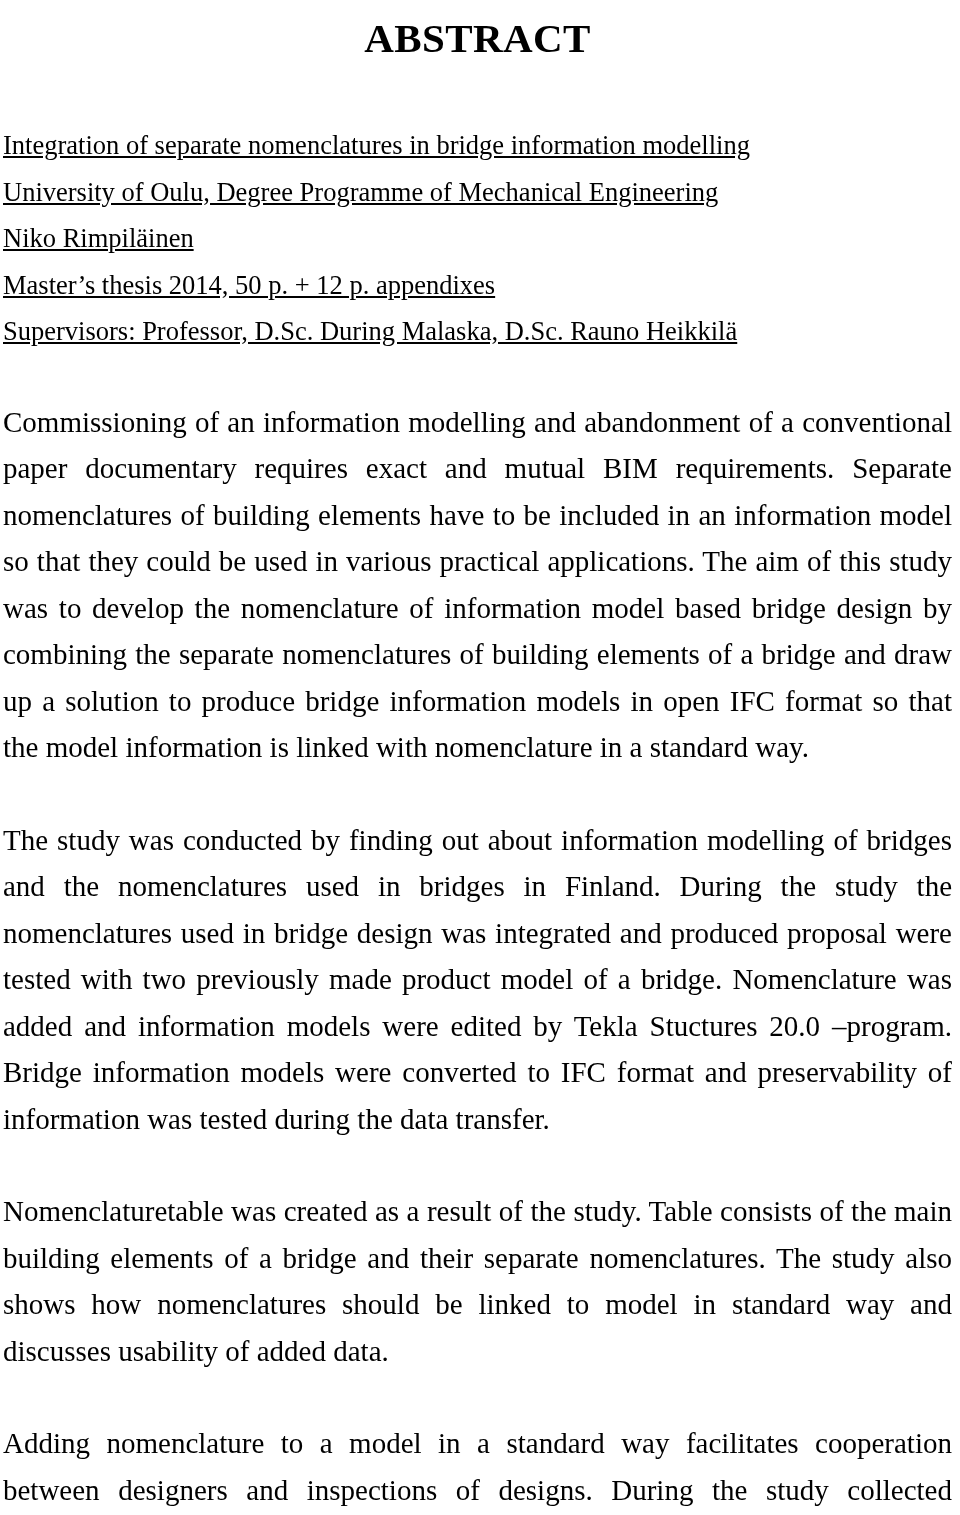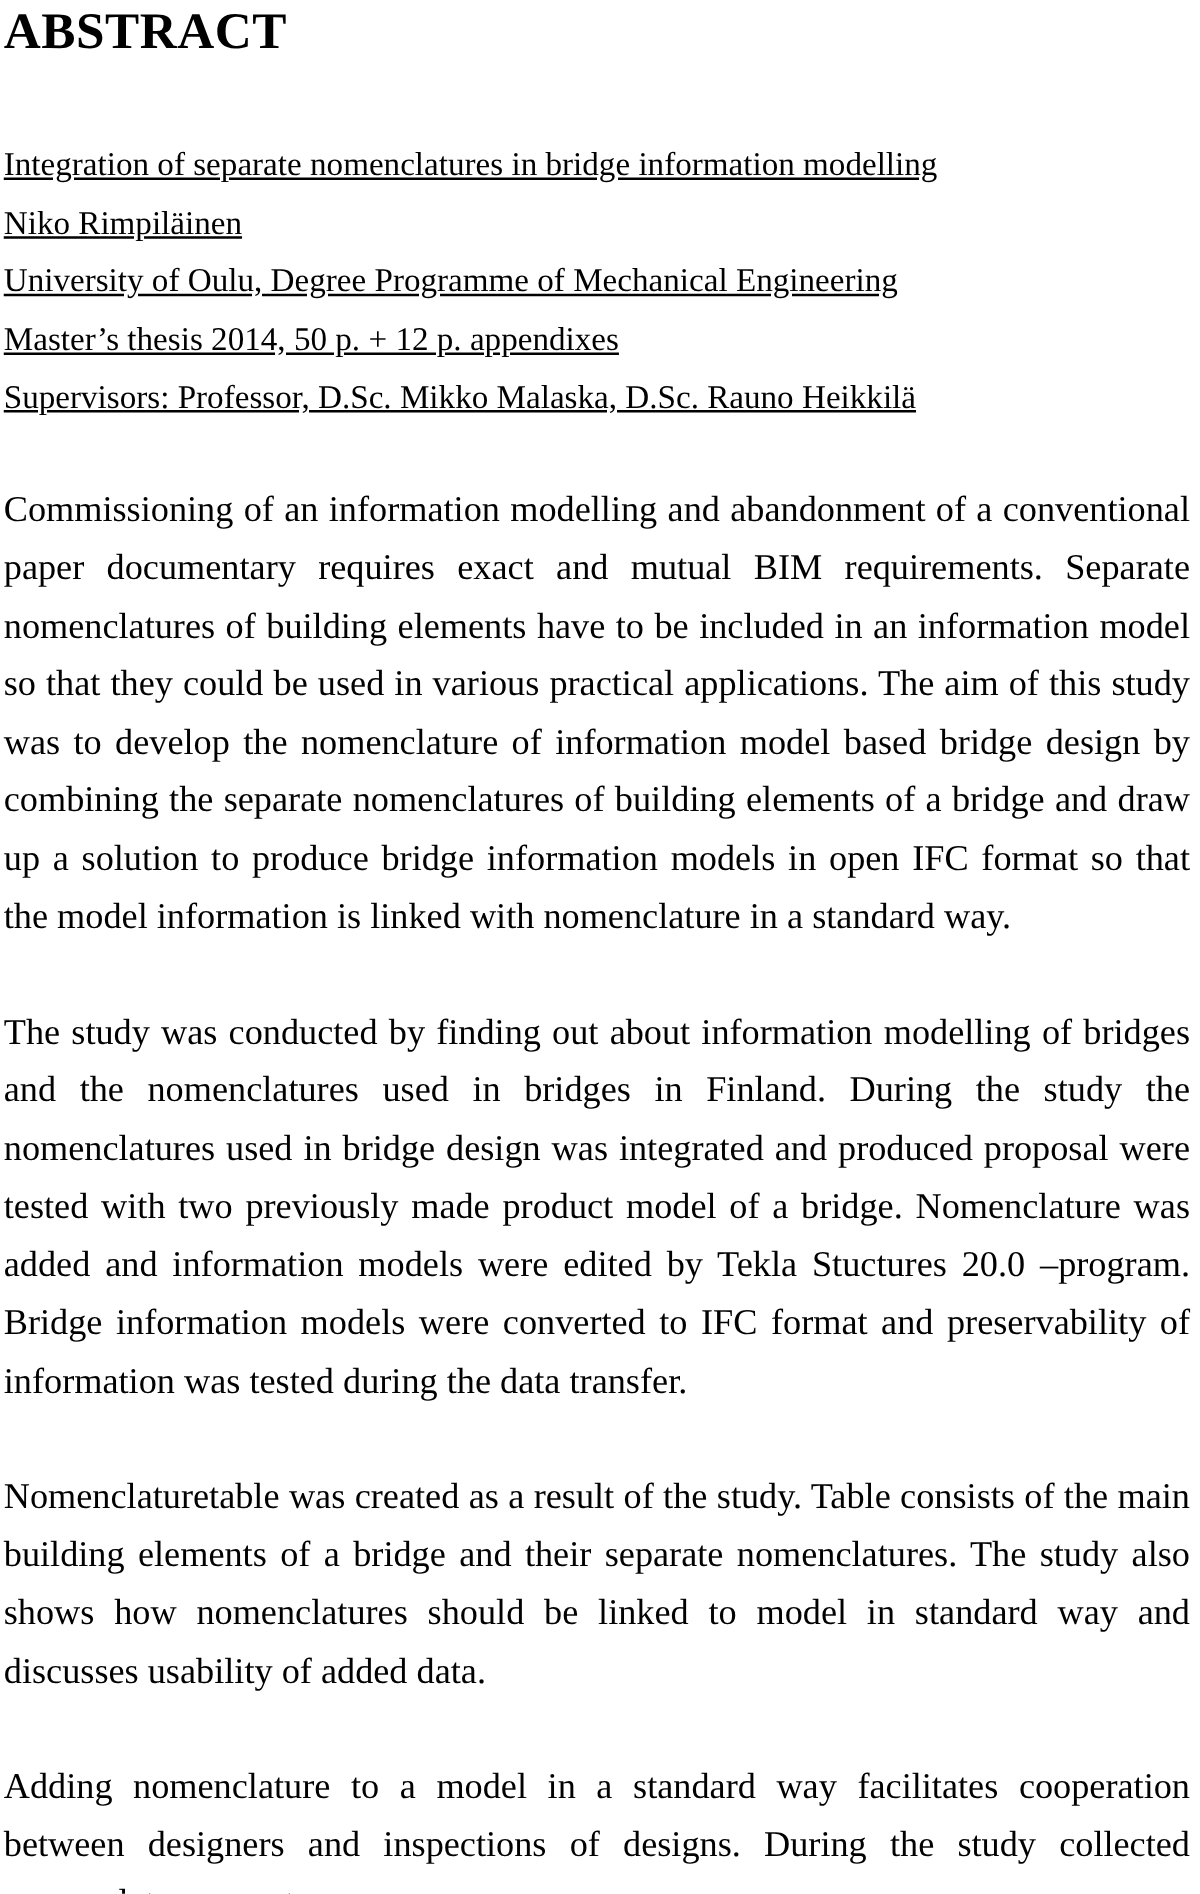--- a/index.html
+++ b/index.html
@@ -25,22 +25,22 @@
   }
 
   
   .abstract-heading {
     font-family: "Liberation Serif", "DejaVu Serif", serif;
     font-weight: bold;
     font-size: 41px;
     line-height: 44px;
     letter-spacing: 0.4px;
     margin: 0;
-    padding-top: 2px;
-    text-align: left;
+    padding-top: 16px;
+    text-align: center;
   }
 
   
   .meta-block {
     margin-top: 62px;
   }
   .meta-line {
     font-size: 26.5px;
     line-height: 46.5px;
     text-align: left;
@@ -70,24 +70,24 @@
 </style>
 </head>
 <body>
 
 <div class="page">
 
   <h1 class="abstract-heading">ABSTRACT</h1>
 
   <div class="meta-block">
     <div class="meta-line">Integration of separate nomenclatures in bridge information modelling</div>
+    <div class="meta-line">University of Oulu, Degree Programme of Mechanical Engineering</div>
     <div class="meta-line">Niko Rimpiläinen</div>
-    <div class="meta-line">University of Oulu, Degree Programme of Mechanical Engineering</div>
     <div class="meta-line">Master’s thesis 2014, 50 p. + 12 p. appendixes</div>
-    <div class="meta-line">Supervisors: Professor, D.Sc. Mikko Malaska, D.Sc. Rauno Heikkilä</div>
+    <div class="meta-line">Supervisors: Professor, D.Sc. During Malaska, D.Sc. Rauno Heikkilä</div>
   </div>
 
   <div class="body-block">
     <p class="body-par">Commissioning of an information modelling and abandonment of a conventional paper documentary requires exact and mutual BIM requirements. Separate nomenclatures of building elements have to be included in an information model so that they could be used in various practical applications. The aim of this study was to develop the nomenclature of information model based bridge design by combining the separate nomenclatures of building elements of a bridge and draw up a solution to produce bridge information models in open IFC format so that the model information is linked with nomenclature in a standard way.</p>
     <p class="body-par">The study was conducted by finding out about information modelling of bridges and the nomenclatures used in bridges in Finland. During the study the nomenclatures used in bridge design was integrated and produced proposal were tested with two previously made product model of a bridge. Nomenclature was added and information models were edited by Tekla Stuctures 20.0 –program. Bridge information models were converted to IFC format and preservability of information was tested during the data transfer.</p>
     <p class="body-par">Nomenclaturetable was created as a result of the study. Table consists of the main building elements of a bridge and their separate nomenclatures. The study also shows how nomenclatures should be linked to model in standard way and discusses usability of added data.</p>
     <p class="body-par justify-all">Adding nomenclature to a model in a standard way facilitates cooperation between designers and inspections of designs. During the study collected nomenclatures creates</p>
   </div>
 
 </div>

